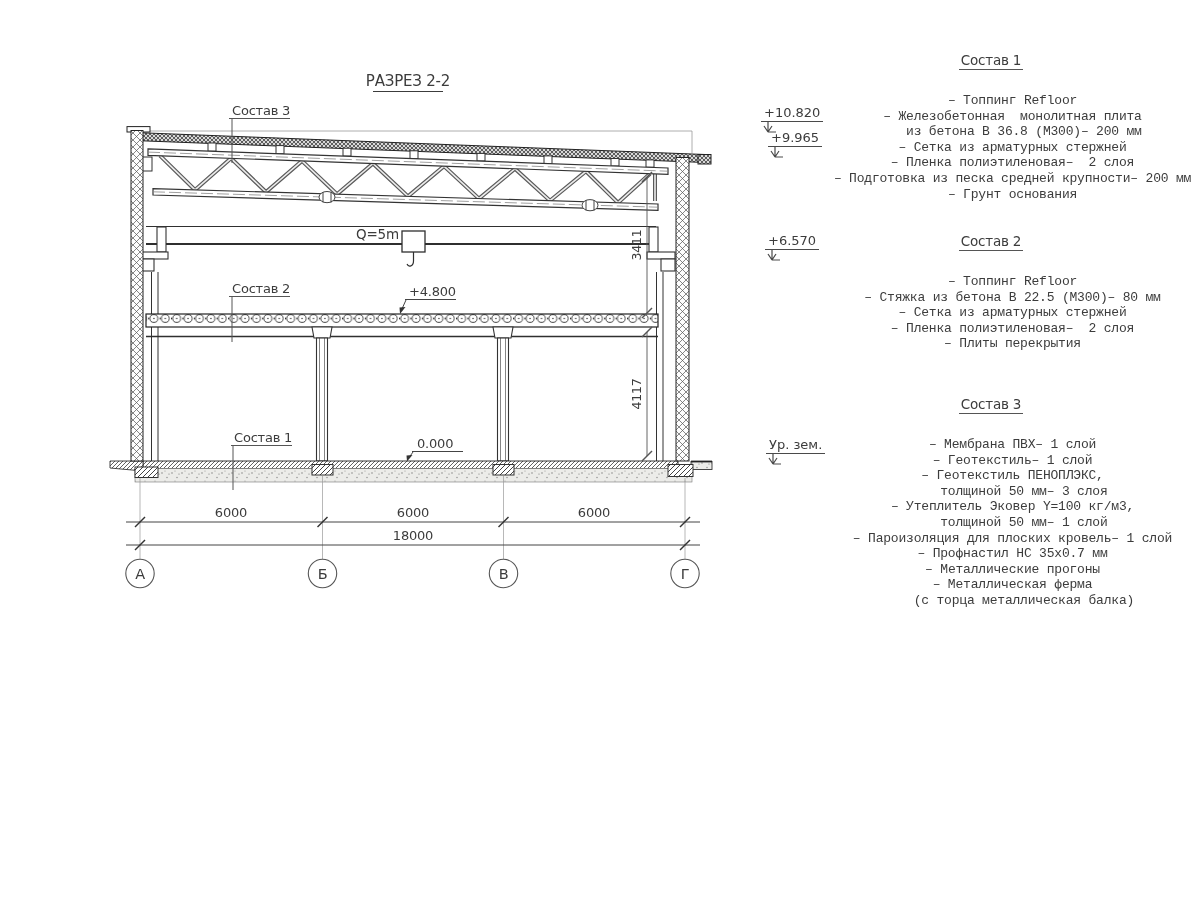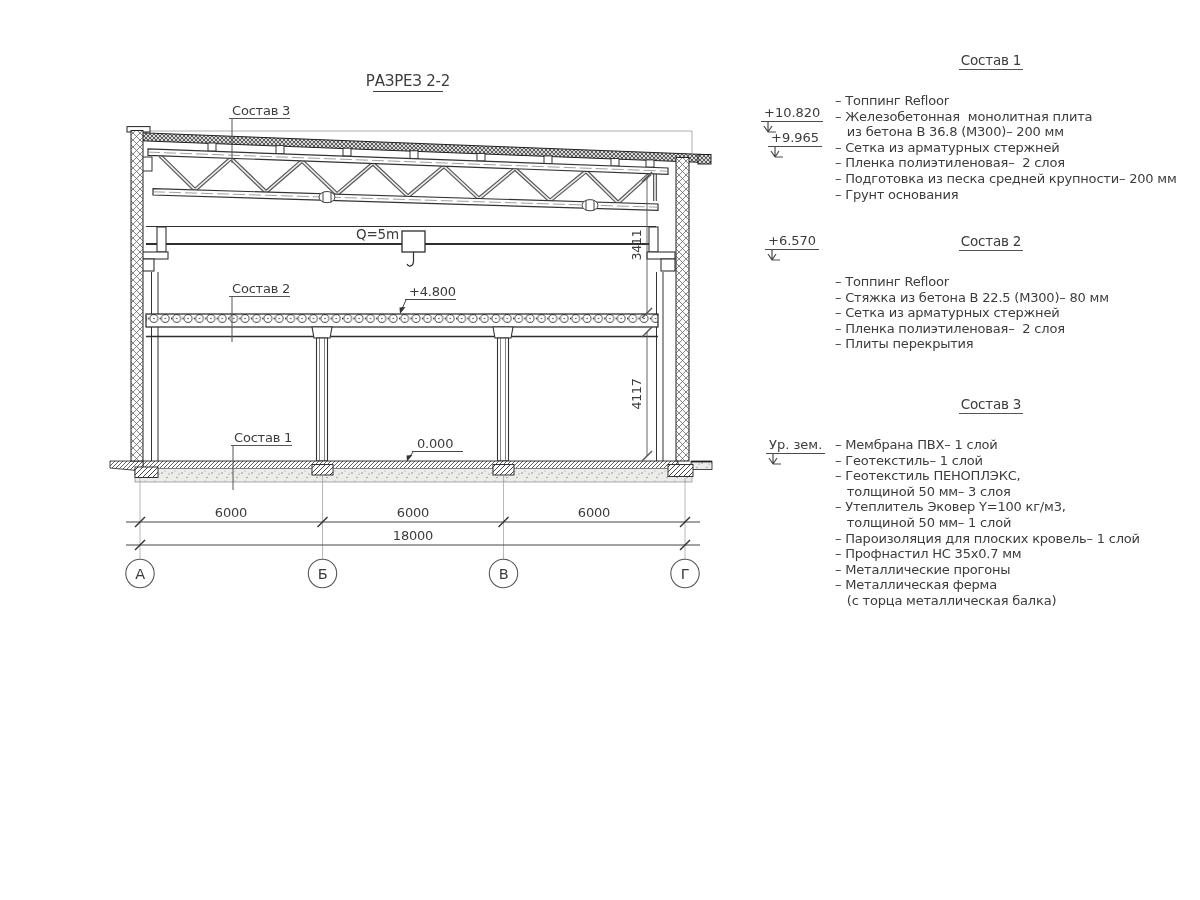--- a/index.html
+++ b/index.html
@@ -3,22 +3,22 @@
 <meta charset="utf-8">
 <style>
   html,body{margin:0;padding:0;background:#fff;}
   body{width:1200px;height:900px;position:relative;overflow:hidden;
        font-family:"DejaVu Sans",sans-serif;color:#3c3c3c;}
   #stage{position:absolute;inset:0;}
   svg text{font-family:"DejaVu Sans",sans-serif;fill:#3c3c3c;letter-spacing:-0.2px;}
   .spec{position:absolute;left:792px;width:398px;font-size:13px;letter-spacing:-0.2px;}
   .spec-title{text-align:center;font-size:13.5px;margin-bottom:25px;}
   .spec-title span{border-bottom:1px solid #555;padding:0 2px 1px 2px;}
-  .spec-row{display:flex;justify-content:flex-start;line-height:15.6px;
-            padding-left:43px;}
+  .spec-row{display:flex;justify-content:center;line-height:15.6px;
+            padding-left:43px;font-family:Liberation Mono, monospace;}
   .spec-row .t{white-space:pre;}
   .spec-row .v{white-space:pre;text-align:right;}
   .elev{position:absolute;font-size:13px;}
   .elev .lab{border-bottom:1.3px solid #4a4a4a;padding:0 3px 1px 3px;display:inline-block;}
   .elev svg{display:block;margin-top:0px;}
 </style>
 </head>
 <body>
 
 <div id="stage">

